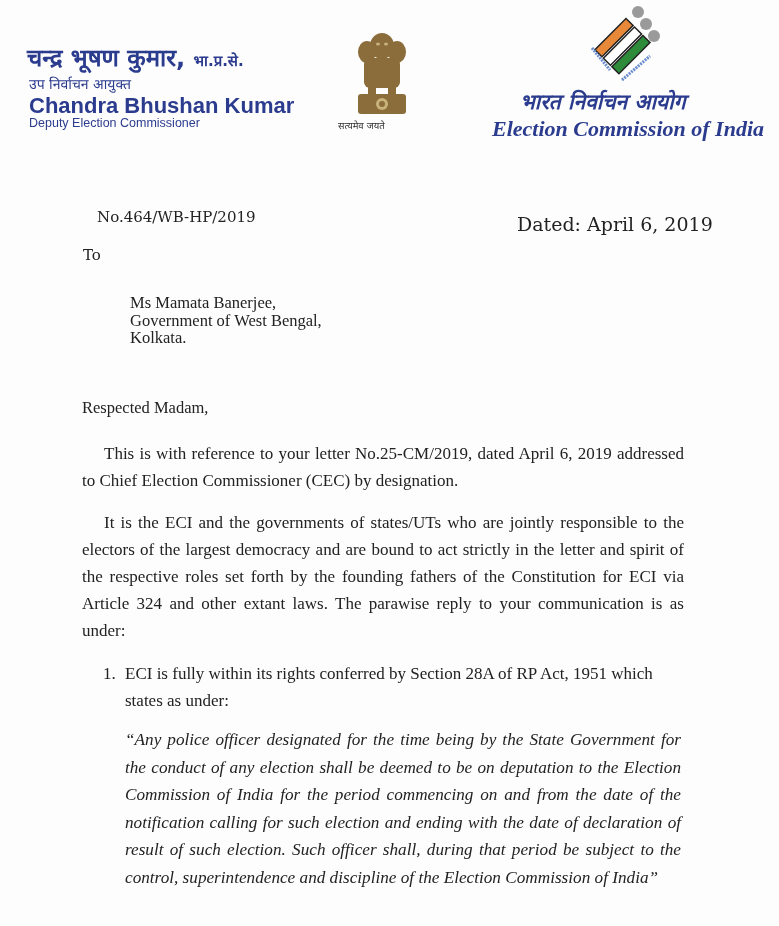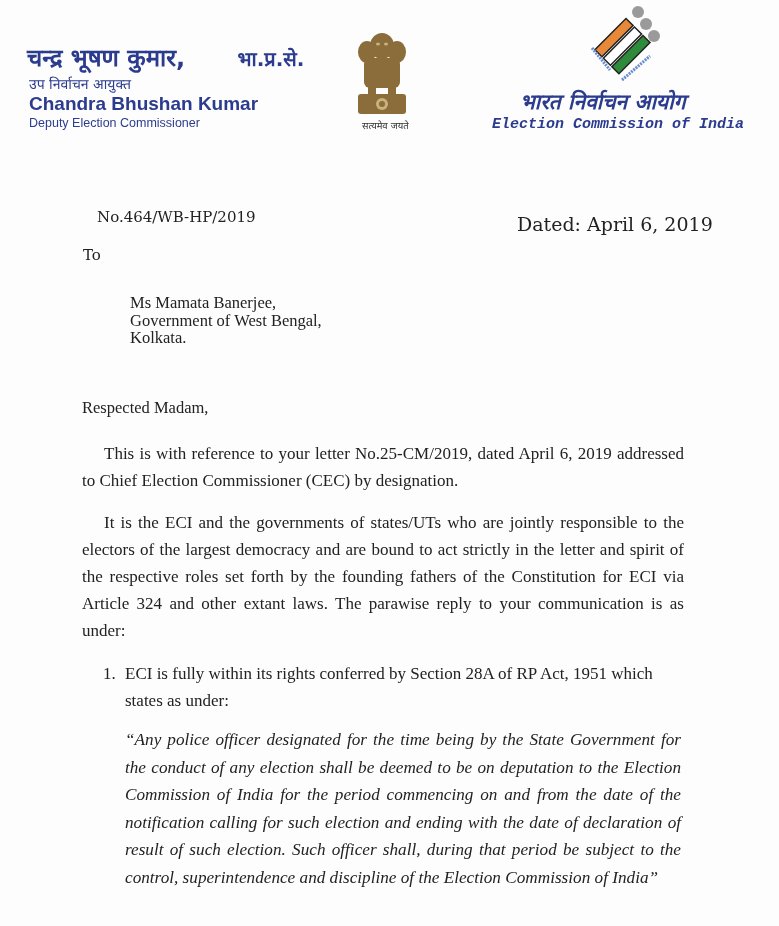--- a/index.html
+++ b/index.html
@@ -3,29 +3,29 @@
   <meta charset="utf-8">
   <style>
     html, body { margin: 0; padding: 0; }
     body {
       width: 779px; height: 926px; overflow: hidden;
       background: #fdfdfd; position: relative;
       font-family: "DejaVu Serif", serif; color: #222;
     }
     .abs { position: absolute; }
     .hi-name { left: 27px; top: 40px; font-family: "DejaVu Sans", sans-serif; font-weight: bold; font-size: 24px; color: #2b3b8e; white-space: nowrap; }
-    .hi-name .sfx { font-size: 20px; font-weight: bold; margin-left: 44px; }
+    .hi-name .sfx { font-size: 15px; font-weight: bold; }
     .hi-title { left: 29px; top: 74px; font-family: "DejaVu Sans", sans-serif; font-size: 14px; color: #2b3b8e; }
-    .en-name { left: 29px; top: 93px; font-family: "Liberation Sans", sans-serif; font-weight: bold; font-size: 19px; color: #2b3b8e; }
+    .en-name { left: 29px; top: 93px; font-family: "Liberation Sans", sans-serif; font-weight: bold; font-size: 22px; color: #2b3b8e; }
     .en-title { left: 29px; top: 116px; font-family: "Liberation Sans", sans-serif; font-size: 12.5px; color: #2b3b8e; }
     .emblem { left: 354px; top: 28px; width: 56px; height: 92px; }
-    .motto { left: 362px; top: 119px; font-family: "DejaVu Sans", sans-serif; font-size: 9.5px; color: #333; }
+    .motto { left: 338px; top: 119px; font-family: "DejaVu Sans", sans-serif; font-size: 9.5px; color: #333; }
     .eci-logo { left: 578px; top: 4px; width: 100px; height: 80px; }
     .eci-hi { left: 520px; top: 87px; font-family: "DejaVu Sans", sans-serif; font-style: italic; font-weight: bold; font-size: 21px; color: #2b3b8e; }
-    .eci-en { left: 492px; top: 116px; font-family: Liberation Mono, monospace; font-style: italic; font-weight: bold; font-size: 15px; color: #2b3b8e; }
+    .eci-en { left: 492px; top: 116px; font-family: Liberation Serif, serif; font-style: italic; font-weight: bold; font-size: 22px; color: #2b3b8e; }
     .ref { left: 97px; top: 208px; font-size: 15px; }
     .dated { left: 517px; top: 213px; font-size: 19px; }
     .to { left: 83px; top: 246px; font-size: 15px; }
     .addr { left: 130px; top: 294px; font-family: "Liberation Serif", serif; font-size: 16.5px; line-height: 17.6px; }
     .salute { left: 82px; top: 398px; font-family: "Liberation Serif", serif; font-size: 16.5px; }
     .para { left: 82px; width: 602px; font-family: "Liberation Serif", serif; font-size: 17px; line-height: 27px; text-align: justify; }
     .para p { margin: 0; text-indent: 22px; }
     .p1 { top: 440px; }
     .p2 { top: 509px; }
     .li { left: 103px; top: 660px; width: 580px; font-family: "Liberation Serif", serif; font-size: 17px; line-height: 27px; }

